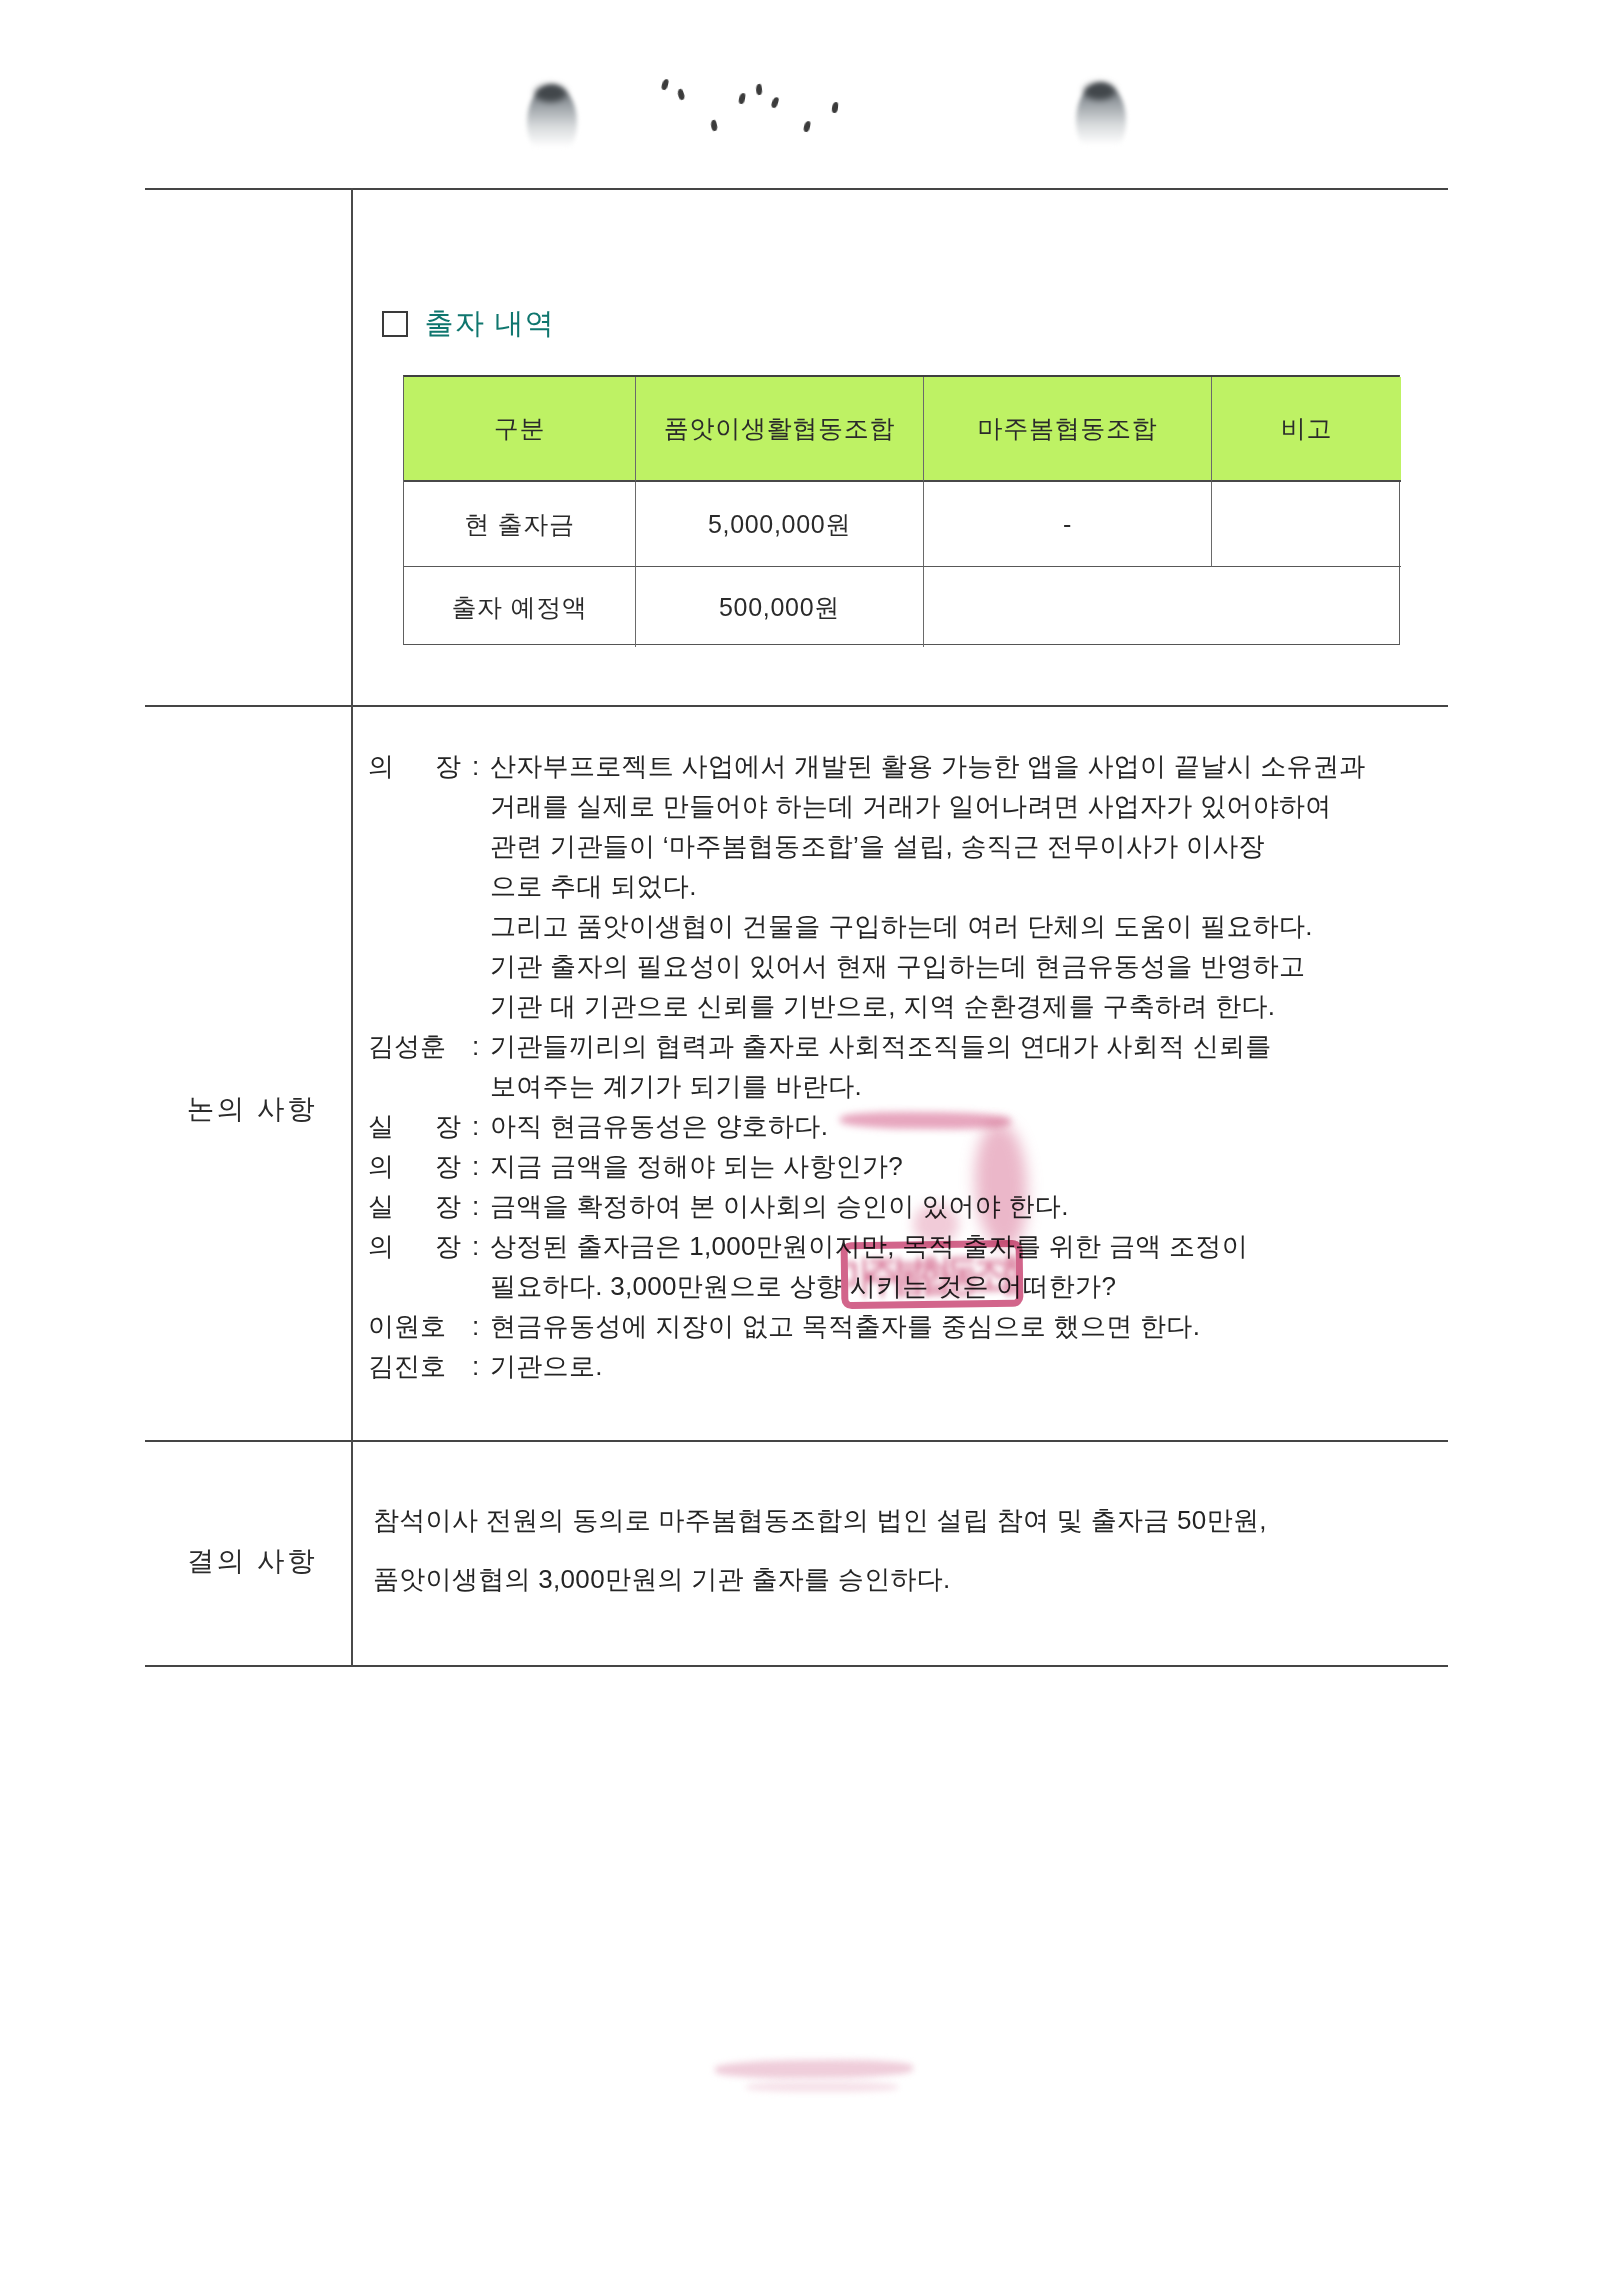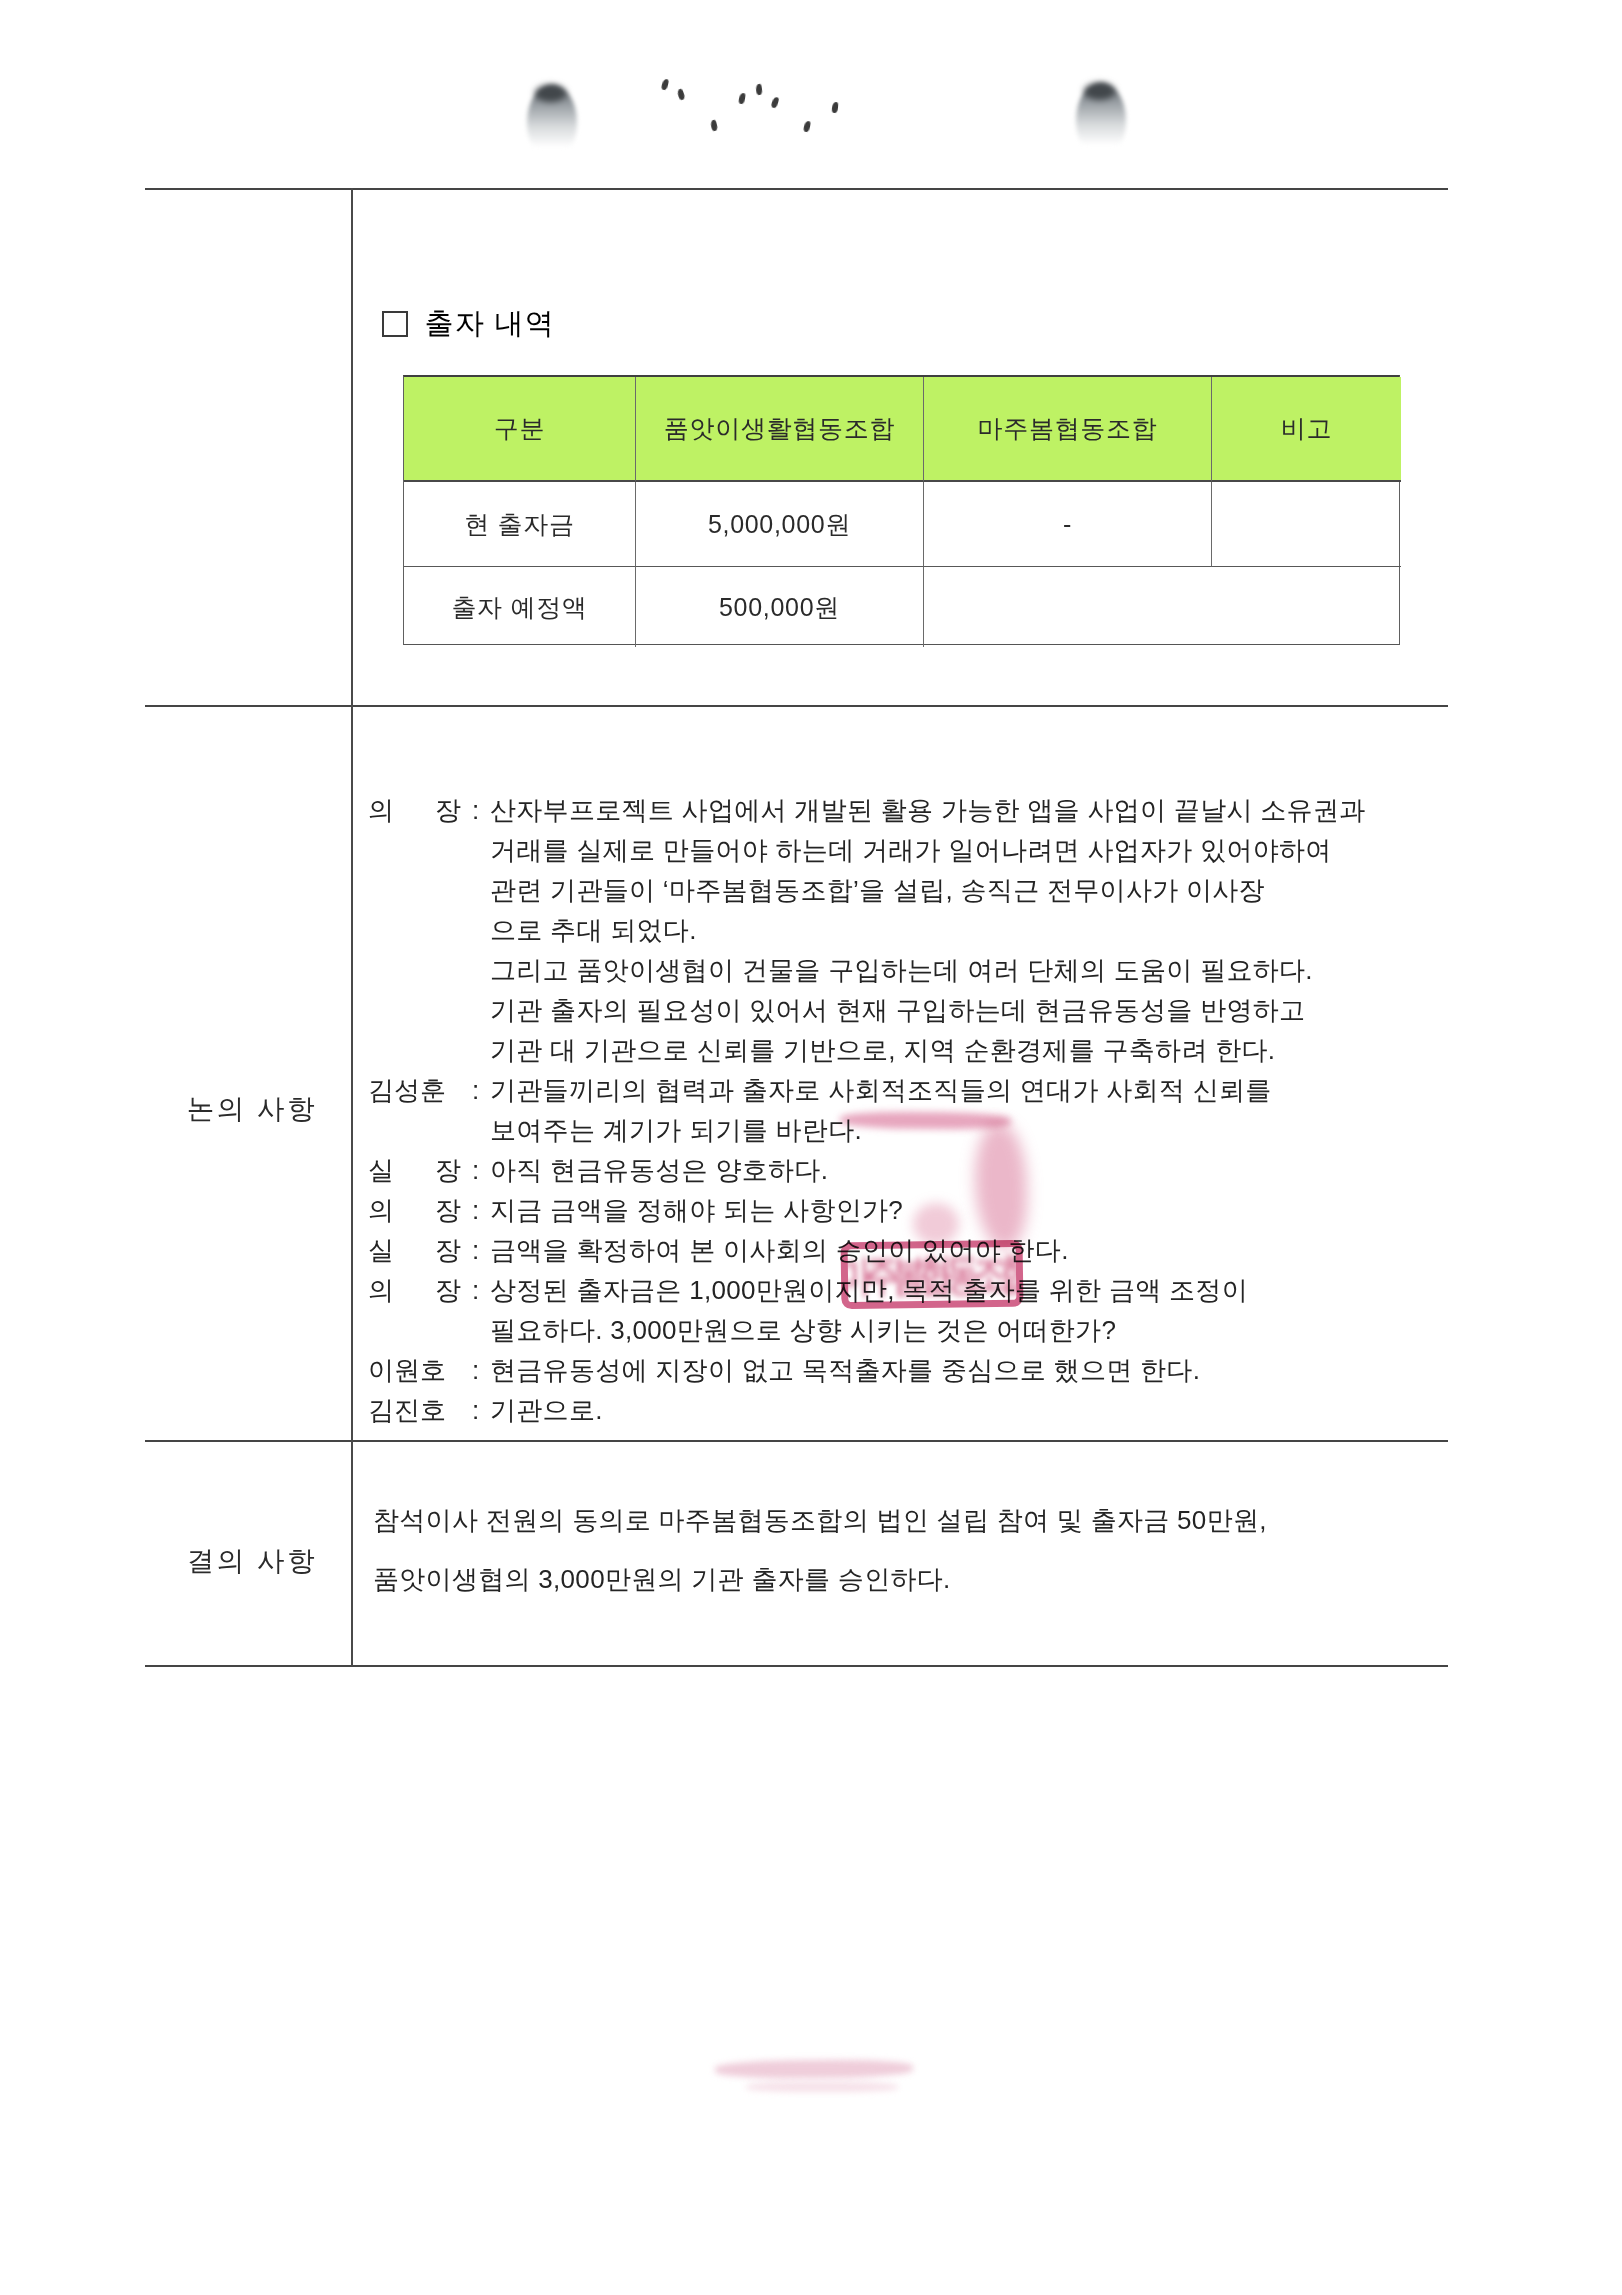--- a/index.html
+++ b/index.html
@@ -31,21 +31,21 @@
   .vline{position:absolute;left:351px;top:188px;width:2px;height:1478px;background:#4a4a4a;}
 
   
   .cell-label{
     position:absolute;left:152px;width:200px;text-align:center;
     font-size:27.5px;letter-spacing:2.6px;color:#2b2b2b;
   }
 
   
   .sec1-title{position:absolute;left:382px;top:304px;font-size:29px;letter-spacing:1.3px;
-    display:flex;align-items:center;color:#000000;}
+    display:flex;align-items:center;color:#0f766e;}
   .checkbox-glyph{
     display:inline-block;width:21.6px;height:21.6px;border:2px solid #3a3a3a;
     margin-right:17px;background:#fff;
   }
   .inv-table{
     position:absolute;left:403px;top:375px;width:997px;height:270px;
     display:grid;grid-template-columns:232px 288px 288px 189px;
     grid-template-rows:105px 85px 80px;
     border-top:2px solid #3f3f3f;border-bottom:1.3px solid #555;
     border-left:1.3px solid #606060;border-right:1.3px solid #606060;
@@ -53,21 +53,21 @@
   }
   .inv-cell{
     display:flex;align-items:center;justify-content:center;
     border-right:1.3px solid #6a6a6a;box-sizing:border-box;letter-spacing:0.7px;
   }
   .inv-cell.last{border-right:none;}
   .inv-cell.hdr{background:#bef264;border-bottom:2px solid #484848;}
   .inv-cell.r1{border-bottom:1.3px solid #585858;}
 
   
-  .discussion-block{position:absolute;left:368px;top:746px;width:1086px;margin-top:44px;}
+  .discussion-block{position:absolute;left:368px;top:746px;width:1086px;}
   .dline{display:flex;height:40px;line-height:40px;font-size:26px;color:#242424;}
   .spk{width:93px;display:inline-block;text-align:justify;text-align-last:justify;white-space:normal;}
   .colon{width:29px;text-align:center;}
   .txt{flex:1;letter-spacing:0.3px;white-space:nowrap;}
 
   
   .resolution-block{position:absolute;left:373px;top:1491px;width:1073px;}
   .rline{height:59px;line-height:59px;font-size:26px;color:#242424;letter-spacing:0.3px;white-space:nowrap;}
 
   

